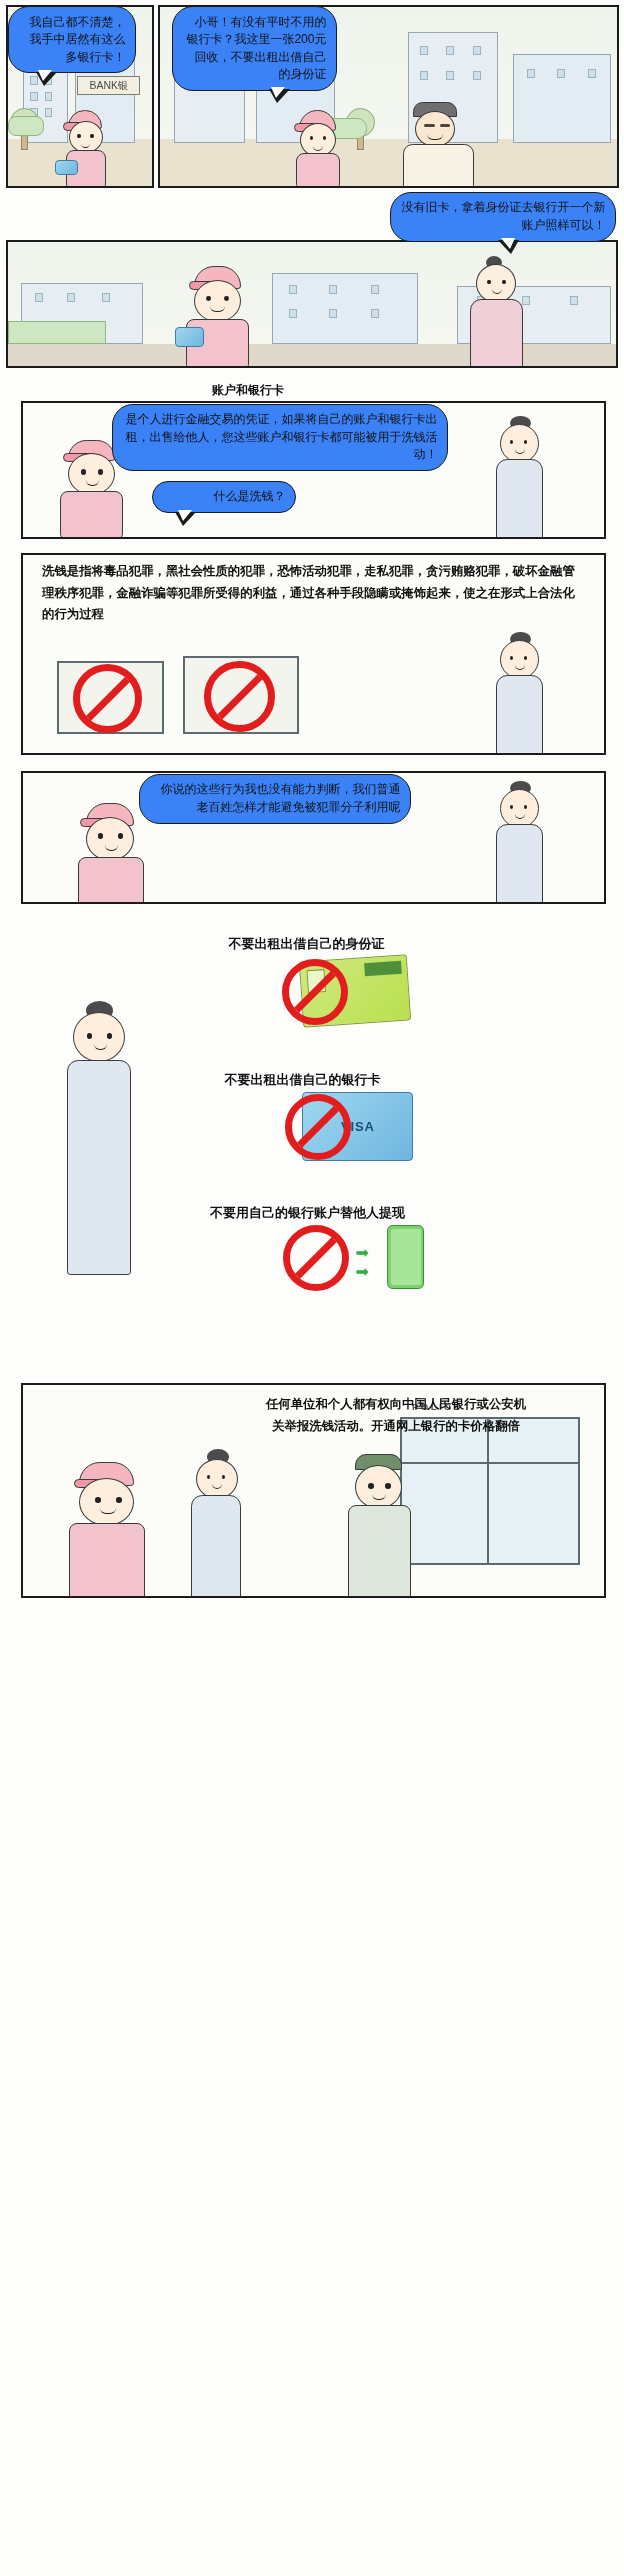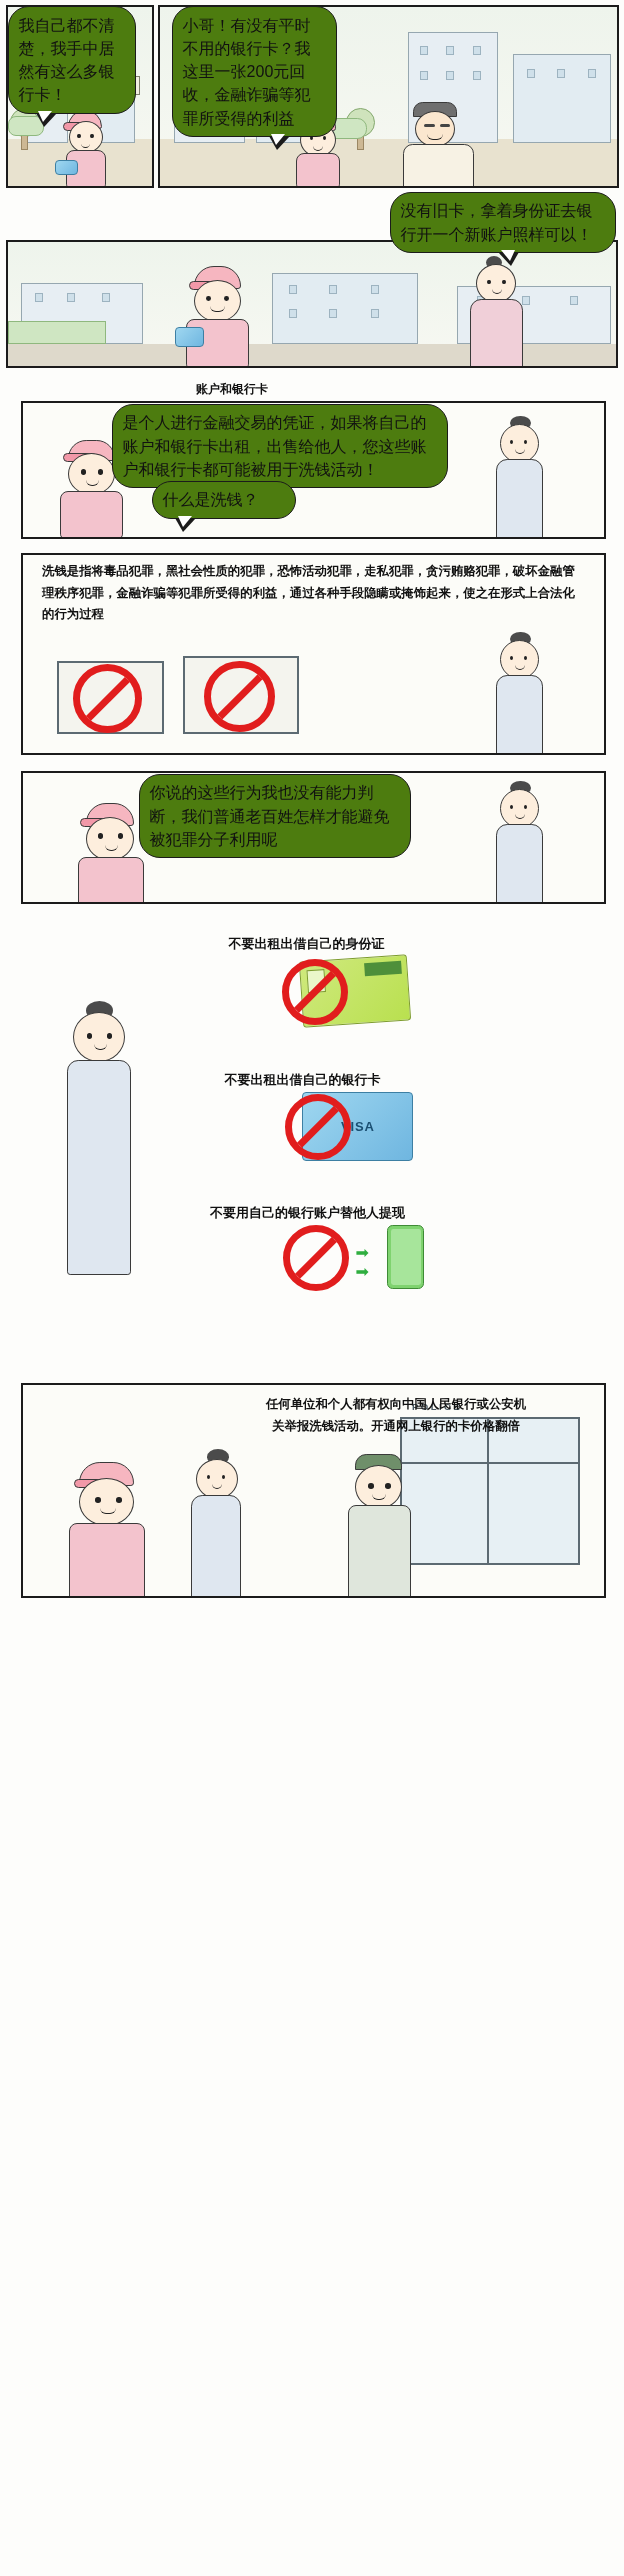--- a/index.html
+++ b/index.html
@@ -27,28 +27,28 @@
     border: 2.4px solid #1b1b1b;
     background: #f3f6ef;
     overflow: hidden;
   }
   .panel.noborder { border: none; background: transparent; }
 
   
   .bubble {
     position: absolute;
     box-sizing: border-box;
-    background: #4d7c0f;
+    background: #3b82f6;
     border: 1.6px solid #1b1b1b;
     border-radius: 21px;
     padding: 6.4px 9.6px;
-    font-size: 16px;
+    font-size: 12px;
     line-height: 1.45;
     color: #111;
-    text-align: left;
+    text-align: right;
     z-index: 6;
   }
   .bubble .tail {
     position: absolute;
     width: 0; height: 0;
   }
   .bubble.t-bl .tail {
     bottom: -13.6px; left: 27px;
     border-left: 8px solid transparent;
     border-right: 13px solid transparent;
@@ -277,21 +277,21 @@
       <div class="hair" style="left:16px; top:0; width:42px; height:13px; background:#6f6f6f; border-radius:9.6px 9.6px 0 0;"></div>
       <div class="head" style="left:17.6px; top:9.6px; width:38px; height:34px; background:#fbe7cf;"></div>
       <div class="eye" style="left:27px; top:22.4px; width:11.2px; height:3.2px; border-radius:1.6px; background:#444;"></div>
       <div class="eye" style="left:43px; top:22.4px; width:9.6px; height:3.2px; border-radius:1.6px; background:#444;"></div>
       <div class="mouth" style="left:30px; top:32px; width:16px;"></div>
       <div class="body" style="left:6.4px; top:42px; width:69px; height:46px; background:#f7f2e4; border-radius:9.6px 9.6px 3.2px 3.2px;"></div>
     </div>
   </div>
 
   <div class="bubble t-bl" style="left:172px; top:6.4px; width:165px;">
-    <span>小哥！有没有平时不用的银行卡？我这里一张200元回收，金融诈骗等犯罪所受得的利益</span>
+    <span>小哥！有没有平时不用的银行卡？我这里一张200元回收，不要出租出借自己的身份证</span>
     <span class="tail" style="left:96px;"></span>
   </div>
 
   <div class="panel" style="left:6.4px; top:237px; width:612px; height:128px; top:240px;">
     <div class="sky"></div>
     <div class="road"></div>
     <div class="bld" style="left:13px; bottom:18%; width:120px; height:59px;">
       <div class="win" style="left:13px; top:9.6px;"></div>
         <div class="win" style="left:45px; top:9.6px;"></div>
         <div class="win" style="left:80px; top:9.6px;"></div>
@@ -332,21 +332,21 @@
       <div class="lady-body" style="left:13px; top:43px; width:51px; height:69px; background:#f0cfd8;"></div>
     </div>
   </div>
 
 
   <div class="bubble t-br" style="left:390px; top:192px; width:226px;">
     <span>没有旧卡，拿着身份证去银行开一个新账户照样可以！</span>
     <span class="tail" style="right:96px;"></span>
   </div>
 
-  <div class="caption" style="left:136px; top:381px; width:192px;font-family:Liberation Mono, monospace;">
+  <div class="caption" style="left:152px; top:381px; width:192px;">
     <span>账户和银行卡</span>
   </div>
 
   <div class="panel" style="left:21px; top:401px; width:585px; height:138px; background:#fcfcf8;">
 
     <div class="char" style="left:29px; top:37px; width:96px; height:98px;">
       <div class="cap" style="left:16px; top:0; width:45px; height:19px;">
           <div class="brim" style="width:32px;"></div>
         </div>
       <div class="head" style="left:16px; top:13px; width:45px; height:40px;"></div>

